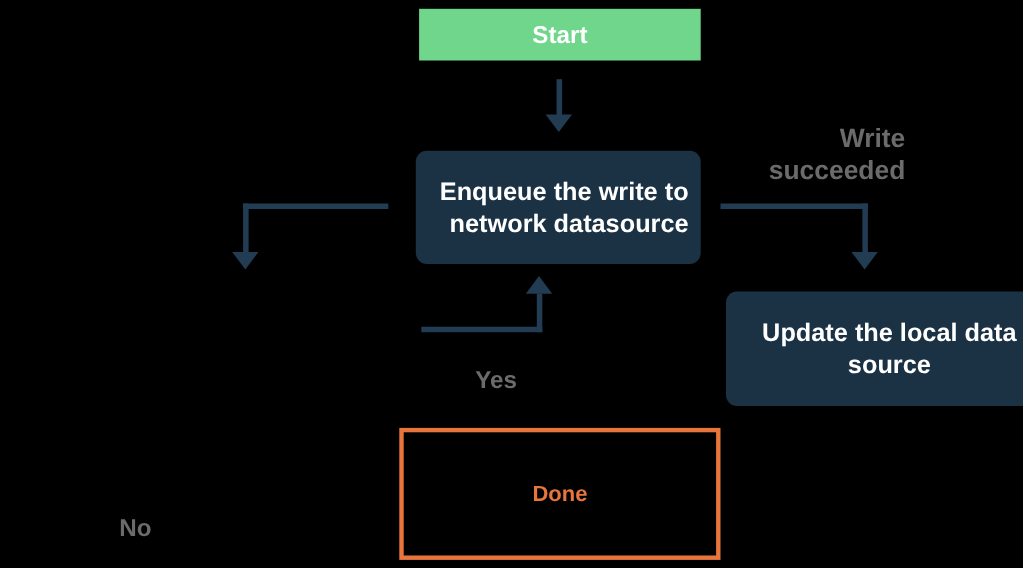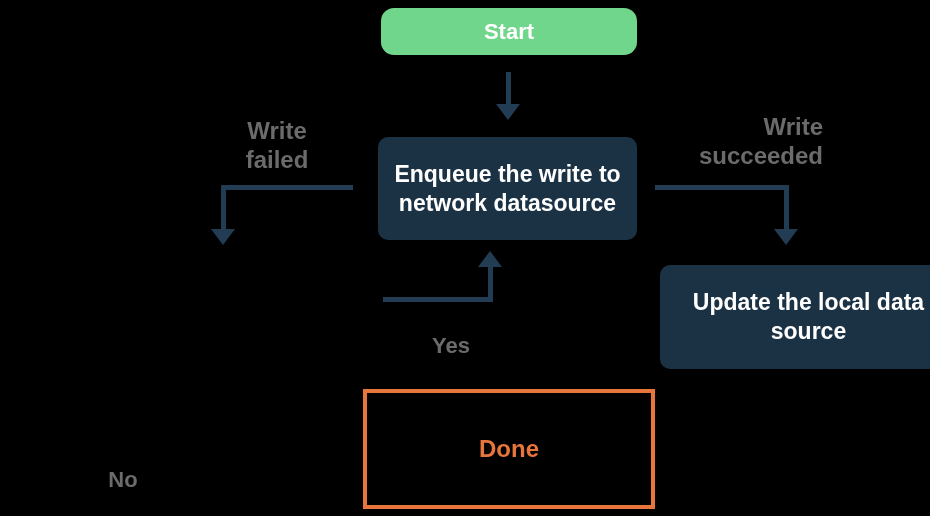--- a/index.html
+++ b/index.html
@@ -20,30 +20,30 @@
     text-align: center;
     font-weight: bold;
     font-size: 23px;
     line-height: 1.25;
     color: var(--node-text, #ffffff);
     background: var(--node-fill, #1b3245);
     border-radius: 10px;
   }
   .node-start {
     background: var(--start-fill, #6fd68b);
-    border-radius: 13px;
+    border-radius: 0;
     font-size: 22px;
     line-height: 1;
   }
   .node-done {
     background: transparent;
     border: 4px solid var(--done-accent, #e8753c);
     color: var(--done-accent, #e8753c);
     border-radius: 0;
-    font-size: 24px;
+    font-size: 20px;
   }
   .edge-label {
     position: absolute;
     color: var(--edge-label, #6b6b6b);
     font-weight: bold;
     font-size: 24px;
     line-height: 1.2;
     text-align: center;
   }
   .edge-label-lg { font-size: 22px; }
@@ -55,21 +55,21 @@
     border-top: 16px solid var(--arrow, #223c53);
   }
   .tri-up {
     border-left: 12px solid transparent;
     border-right: 12px solid transparent;
     border-bottom: 16px solid var(--arrow, #223c53);
   }
 
   
   .pos-start        { left: 381px; top: 8px;   width: 256px; height: 47px; }
-  .pos-enqueue      { left: 378px; top: 137px; width: 259px; height: 103px; padding: 0 11px; }
+  .pos-enqueue      { left: 378px; top: 137px; width: 259px; height: 103px; padding: 0 11px; text-align: right; }
   .pos-should-retry { left: 102px; top: 265px; width: 256px; height: 104px; }
   .pos-update       { left: 660px; top: 265px; width: 297px; height: 104px; padding: 16px 6px; }
   .pos-done         { left: 363px; top: 389px; width: 292px; height: 120px; }
 
   
   .pos-write-failed    { left: 217px; top: 117px; width: 120px; }
   .pos-write-succeeded { left: 688px; top: 113px; width: 135px; text-align: right; }
   .pos-yes             { left: 416px; top: 333px; width: 70px; }
   .pos-no              { left: 93px;  top: 467px; width: 60px; }
 </style>
@@ -103,21 +103,20 @@
     <div class="seg" style="left:784px; top:185px; width:5px; height:45px;"></div>
     <div class="tri tri-down" style="left:774px; top:229px;"></div>
   </div>
 
   <div>
     <div class="seg" style="left:383px; top:297px; width:110px; height:5px;"></div>
     <div class="seg" style="left:488px; top:267px; width:5px; height:35px;"></div>
     <div class="tri tri-up" style="left:478px; top:251px;"></div>
   </div>
 
-  <div class="edge-label pos-write-failed">Write failed</div>
 
   <div class="edge-label pos-write-succeeded">Write succeeded</div>
 
   <div class="edge-label edge-label-lg pos-yes">Yes</div>
 
   <div class="edge-label edge-label-lg pos-no">No</div>
 
 </div>
 
 </body></html>

